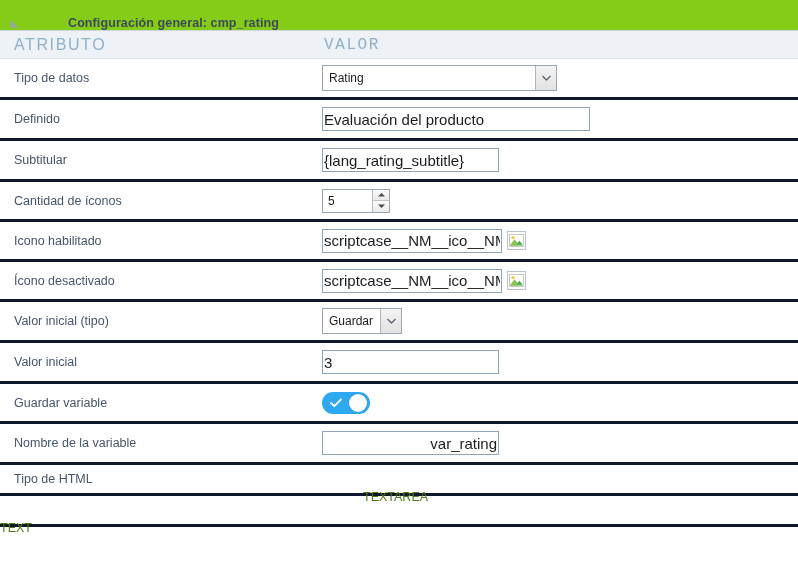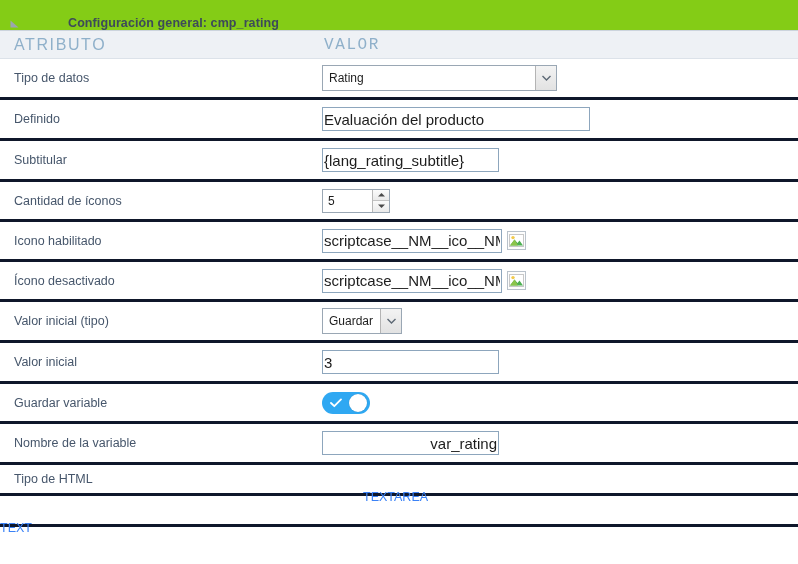--- a/index.html
+++ b/index.html
@@ -230,21 +230,21 @@
     width: 18px;
     height: 18px;
     border-radius: 50%;
     background: #ffffff;
     flex: 0 0 18px;
     box-shadow: 0 0 1px rgba(0,0,0,0.25);
   }
 
   .static-val {
     font-size: 12.5px;
-    color: #3b82f6;
+    color: #4d7c0f;
     white-space: nowrap;
     margin-top: 35px;
   }
 </style>
 </head>
 <body>
 
 <div class="panel">
 
   <div class="panel-header">

